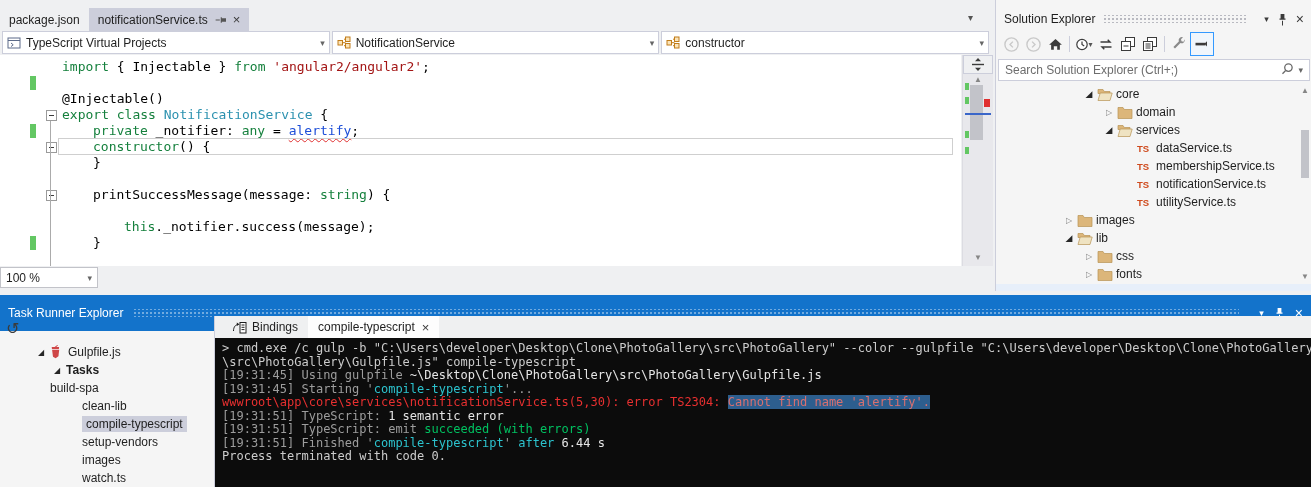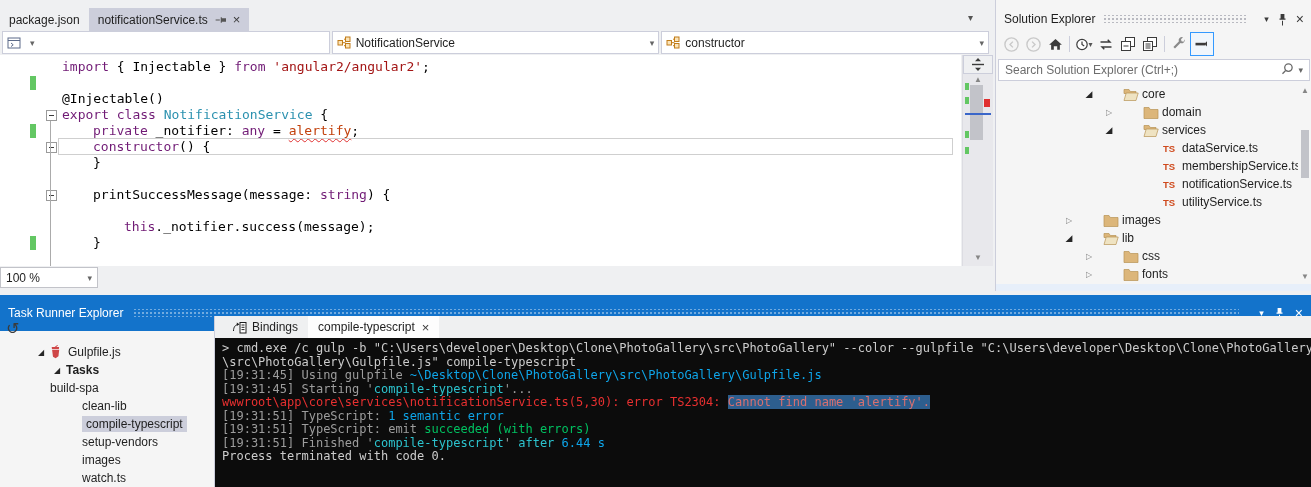--- a/index.html
+++ b/index.html
@@ -20,22 +20,22 @@
   .combo{flex:1;background:#fff;border:1px solid #cccedb;display:flex;align-items:center;padding:0 4px;height:21px;}
   .combo .nav-ic{display:inline-flex;margin-right:5px;}
   .combo .combo-label{flex:1;font-size:12px;color:#1e1e1e;white-space:nowrap;overflow:hidden;}
   .caret{color:#666;font-size:9px;margin-left:4px;}
 
   .code-area{position:absolute;left:0;top:55px;width:961px;height:211px;background:#fff;overflow:hidden;}
   #code-lines{position:absolute;left:0;top:4px;right:0;}
   .cline{height:16px;position:relative;font-family:"DejaVu Sans Mono","Liberation Mono",monospace;font-size:13px;line-height:16px;white-space:pre;}
   .cline.cur::before{content:"";position:absolute;left:58px;right:8px;top:-1px;bottom:0;border:1px solid #cfcfcf;}
   .ctext{position:relative;display:inline-block;}
-  .kw{color:#701a75;}.ty{color:#2b91af;}.str{color:#a31515;}.pl{color:#000;}
-  .err{color:#c2410c;text-decoration:underline wavy #e03030 1px;text-underline-offset:3px;}
+  .kw{color:#15803d;}.ty{color:#2b91af;}.str{color:#a31515;}.pl{color:#000;}
+  .err{color:#1d4ed8;text-decoration:underline wavy #e03030 1px;text-underline-offset:3px;}
   .gbar{position:absolute;left:30px;top:1px;width:6px;height:14px;background:#63c763;}
   .fold{position:absolute;left:46px;top:3px;width:9px;height:9px;background:#fff;border:1px solid #9a9a9a;box-sizing:content-box;}
   .fold::after{content:"";position:absolute;left:2px;right:2px;top:4px;height:1px;background:#3b3b3b;}
   .outline-vline{position:absolute;left:50px;top:66px;width:1px;height:148px;background:#ababab;}
 
   .vscroll{position:absolute;right:0;top:55px;width:30px;height:211px;background:#e8e8ec;border-left:1px solid #dcdce2;}
   .split-handle{position:absolute;left:0;right:0;top:0;height:17px;background:#eff0f2;border:1px solid #cccedb;display:flex;align-items:center;justify-content:center;}
   .sarrow{position:absolute;left:0;right:0;text-align:center;color:#868686;font-size:8px;}
   .sthumb{position:absolute;left:7px;top:30px;width:13px;height:55px;background:#c2c3c9;}
   .smark{position:absolute;width:4px;height:7px;}
@@ -56,21 +56,21 @@
   .tbtn{display:inline-flex;align-items:center;justify-content:center;width:22px;height:22px;}
   .tbtn.sel-box{border:1px solid #3399ff;background:#f0f6fc;}
   .tbsep{width:1px;height:16px;background:#cccedb;margin:0 3px;}
   .mini-caret{font-size:8px;color:#555;margin-left:-2px;}
   .se-search{position:absolute;left:2px;top:59px;right:2px;height:20px;background:#fff;border:1px solid #cccedb;display:flex;align-items:center;padding:0 6px;}
   .se-search .ph{flex:1;color:#6d6d6d;font-size:12px;}
   #se-tree{position:absolute;left:0;top:85px;right:14px;bottom:8px;overflow:hidden;}
   .trow{height:18px;display:flex;align-items:center;font-size:12px;color:#1e1e1e;white-space:nowrap;}
   .trow .arrow{width:16px;text-align:center;font-size:8px;color:#848484;flex:0 0 16px;}
   .trow .arrow.open{color:#262626;font-size:9px;}
-  .trow .ic{display:inline-flex;width:19px;flex:0 0 19px;margin-left:26px;}
+  .trow .ic{display:inline-flex;width:19px;flex:0 0 19px;}
   .tsbadge{font-weight:bold;font-size:9.5px;color:#cf4a1d;letter-spacing:0px;}
   .se-scroll{position:absolute;right:1px;top:86px;width:12px;bottom:10px;}
   .se-scroll .sarrow{font-size:8px;}
   .se-thumb{position:absolute;left:2px;top:44px;width:8px;height:48px;background:#c2c3c9;}
   .se-bottom{position:absolute;left:0;bottom:0;right:0;height:7px;background:#e7effa;}
 
   
   #task-runner{position:absolute;left:0;top:295px;width:1311px;height:192px;background:#f5f5f5;}
   .tr-title{position:absolute;left:0;top:0;right:0;height:36px;background:#1373cb;display:flex;align-items:center;padding:0 8px;color:#fff;}
   .tr-title .grip{flex:1;height:8px;margin:0 10px;background-image:radial-gradient(circle,rgba(255,255,255,.4) 1px,transparent 1.1px);background-size:4px 4px;background-position:0 2px;}
@@ -86,21 +86,21 @@
   .tr-row.bold{font-weight:bold;}
   .tr-row .lbl.selected{background:#cccedb;padding:1px 4px;}
   .tr-vsep{position:absolute;left:214px;top:0;width:1px;bottom:0;background:#cccedb;}
   .tr-tabs{position:absolute;left:215px;top:0;right:0;height:22px;display:flex;align-items:stretch;padding-left:7px;background:#eff0f1;}
   .trtab{display:inline-flex;align-items:center;padding:0 10px;font-size:12px;color:#1e1e1e;}
   .trtab.active{background:#fdfdfd;}
   .trtab .ic{display:inline-flex;margin-right:5px;}
   .trtab .tabclose{margin-left:7px;font-size:13px;color:#3b3b3b;line-height:1;}
   .console{position:absolute;left:215px;top:22px;right:0;bottom:0;background:#0c0c0c;padding:4px 0 0 7px;}
   .conline{font-family:"DejaVu Sans Mono","Liberation Mono",monospace;font-size:12px;line-height:13.5px;height:13.5px;white-space:pre;}
-  .w{color:#cccccc;}.g{color:#9d9d9d;}.m{color:#0ea5e9;text-align:right;}.c{color:#2cc3ce;}.gr{color:#00c060;}.r{color:#e83030;}
+  .w{color:#cccccc;}.g{color:#9d9d9d;}.m{color:#e5e5e5;text-align:right;}.c{color:#2cc3ce;}.gr{color:#00c060;}.r{color:#e83030;}
   .sel{color:#d87070;background:#2d5e8e;}
 </style>
 </head>
 <body>
 
 <div id="root">
 
   <div id="editor-group">
     <div class="tabrow" id="editor-tabs">
         <div class="etab">
@@ -120,20 +120,21 @@
 
     <div class="navbar">
       <div class="combo">
         <span class="nav-ic">
           <svg width="14" height="14" viewBox="0 0 14 14">
               <rect x="1" y="2" width="12" height="10" fill="#fff" stroke="#5c6b8a"></rect>
               <path d="M1 4.5h12" stroke="#5c6b8a"></path>
               <path d="M4 7l2.2 1.8L4 10.6" stroke="#5c6b8a" fill="none"></path>
             </svg>
         </span>
+        <span class="combo-label">TypeScript Virtual Projects</span>
         <span class="caret">▾</span>
       </div>
       <div class="combo">
         <span class="nav-ic">
           <svg width="14" height="13" viewBox="0 0 14 13">
               <rect x="1" y="4.5" width="4.5" height="4.5" fill="#fbe4b8" stroke="#c27d1a"></rect>
               <rect x="8.5" y="1" width="4.5" height="4.5" fill="#fbe4b8" stroke="#c27d1a"></rect>
               <rect x="8.5" y="7.5" width="4.5" height="4.5" fill="#fbe4b8" stroke="#c27d1a"></rect>
               <path d="M5.5 6.7h3M7 3.2h1.5M7 9.7h1.5" stroke="#c27d1a" fill="none"></path>
             </svg>

